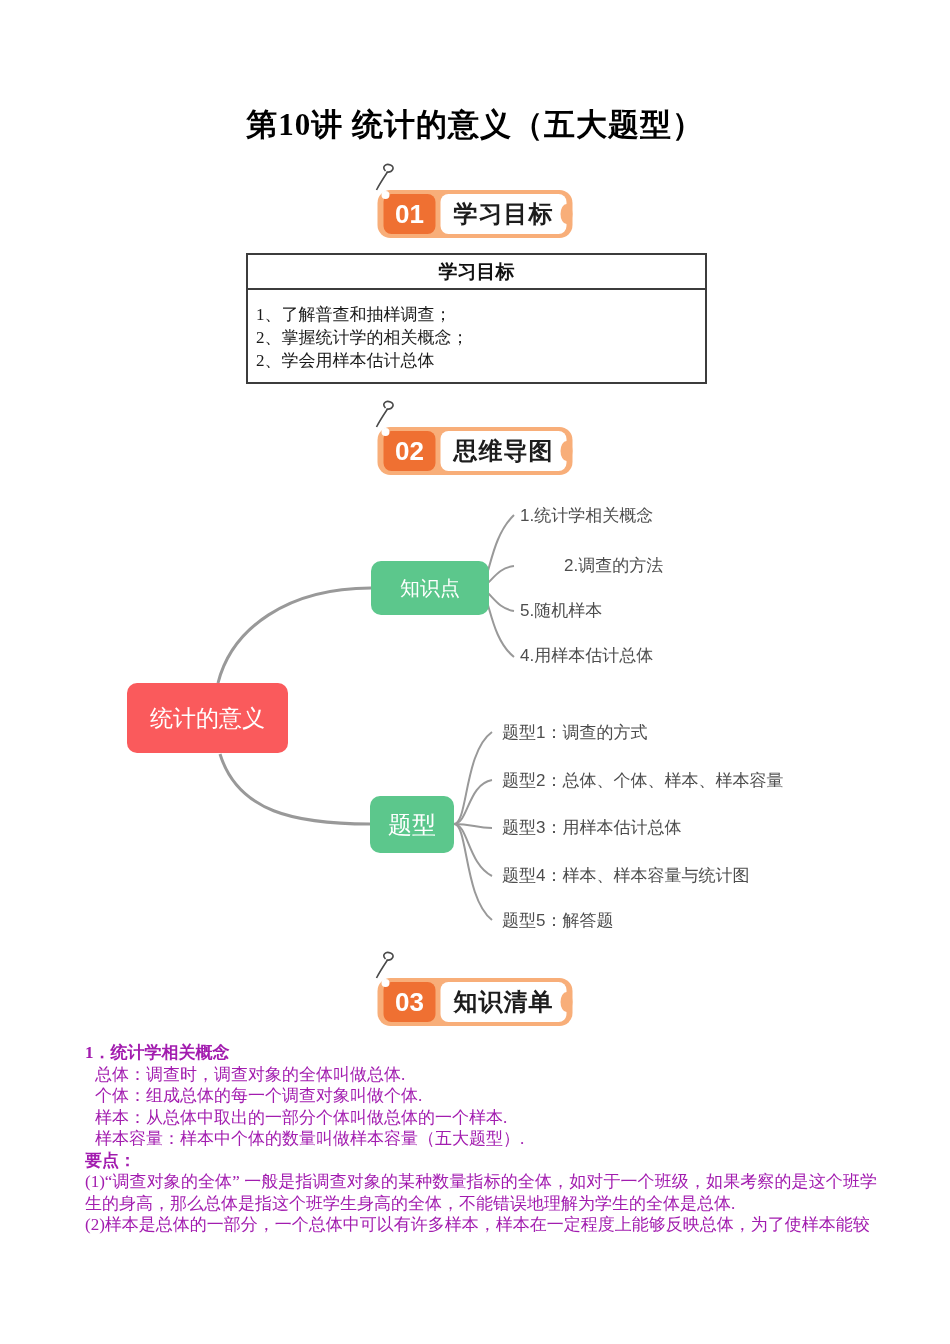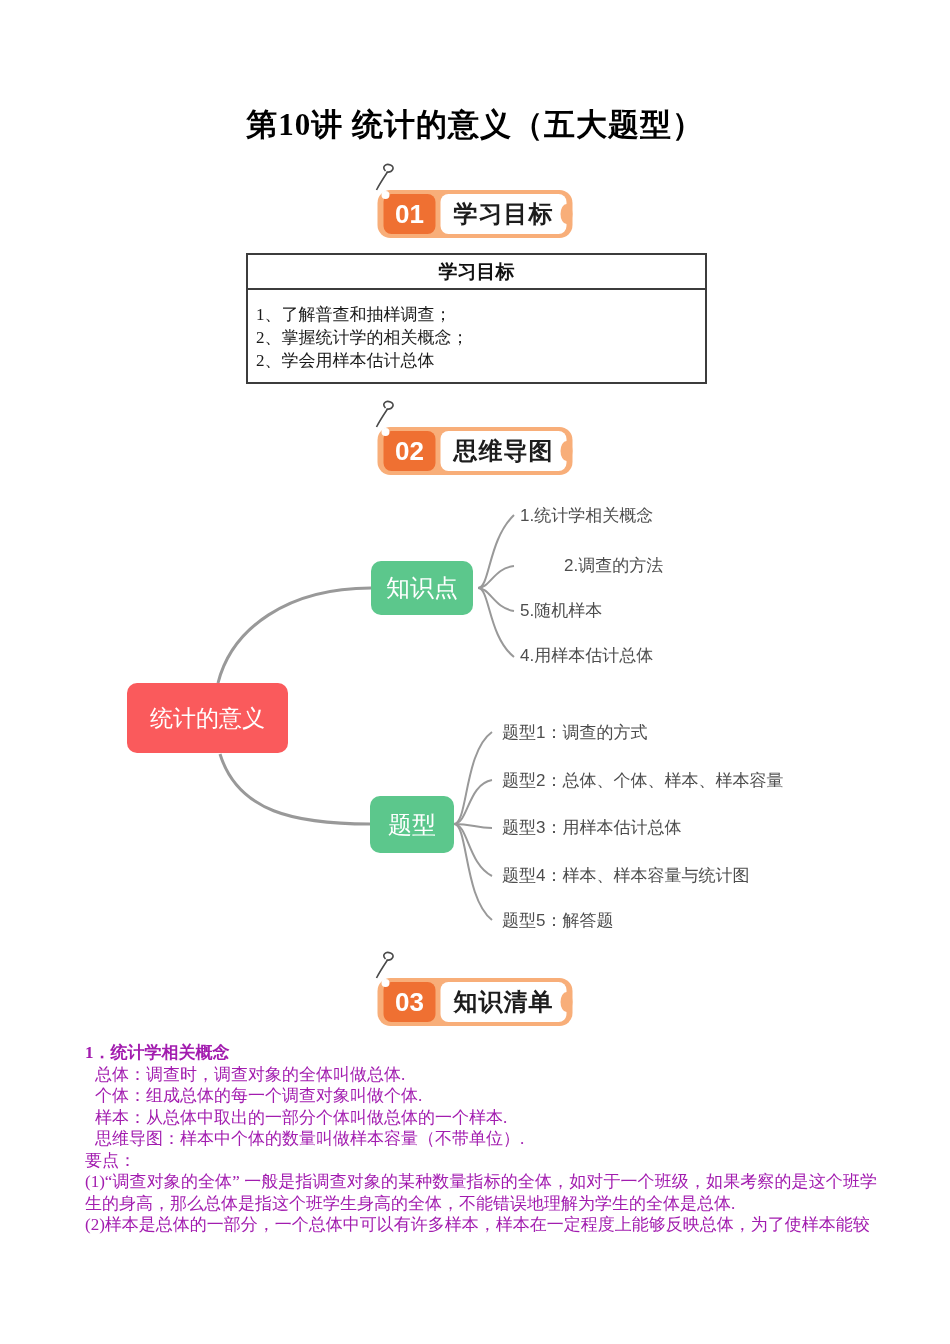--- a/index.html
+++ b/index.html
@@ -45,31 +45,31 @@
   
   .mindmap{position:absolute;left:0;top:490px;width:950px;height:460px;}
   .mm-svg{position:absolute;left:0;top:0;}
   .curve{fill:none;stroke:var(--line-gray);}
   .curve.main{stroke-width:3px;}
   .curve.thin{stroke-width:2px;}
   .mm-node{position:absolute;display:flex;align-items:center;justify-content:center;
            color:#fff;border-radius:10px;
            font-family:"Liberation Sans","DejaVu Sans",sans-serif;}
   .mm-root{left:127px;top:193px;width:161px;height:70px;background:var(--root-red);font-size:23px;}
-  .mm-knowledge{left:371px;top:71px;width:102px;height:54px;background:var(--node-green);font-size:24px;}
+  .mm-knowledge{left:371px;top:71px;width:118px;height:54px;background:var(--node-green);font-size:20px;}
   .mm-topics{left:370px;top:306px;width:84px;height:57px;background:var(--node-green);font-size:24px;}
   .mm-leaf{position:absolute;height:22px;line-height:22px;font-size:17px;color:var(--leaf-text);
            font-family:"Liberation Sans","DejaVu Sans",sans-serif;white-space:nowrap;}
 
   
   .kn{position:absolute;left:85px;top:1042px;width:792px;font-size:17px;
       line-height:21.5px;color:#a21caf;}
   .kn-heading{font-weight:bold;}
   .kn-def{margin-left:10px;}
-  .kn-points-label{font-weight:normal;}
+  .kn-points-label{font-weight:bold;}
   .kn-p{text-align:justify;}
 </style>
 </head>
 <body>
 
 <div class="page">
 
   <div class="title">第10讲 统计的意义（五大题型）</div>
 
   <div class="badge" style="top:190px;">
@@ -140,19 +140,19 @@
     <div class="pin-dot"></div>
     <div class="badge-num">03</div>
     <div class="badge-label">知识清单</div>
   </div>
 
   <div class="kn">
     <div class="kn-heading">1．统计学相关概念</div>
     <div class="kn-def">总体：调查时，调查对象的全体叫做总体.</div>
     <div class="kn-def">个体：组成总体的每一个调查对象叫做个体.</div>
     <div class="kn-def">样本：从总体中取出的一部分个体叫做总体的一个样本.</div>
-    <div class="kn-def">思维导图：样本中个体的数量叫做样本容量（不带单位）.</div>
+    <div class="kn-def">样本容量：样本中个体的数量叫做样本容量（五大题型）.</div>
     <div class="kn-points-label">要点：</div>
     <div class="kn-p">(1)“调查对象的全体” 一般是指调查对象的某种数量指标的全体，如对于一个班级，如果考察的是这个班学生的身高，那么总体是指这个班学生身高的全体，不能错误地理解为学生的全体是总体.</div>
     <div class="kn-p">(2)样本是总体的一部分，一个总体中可以有许多样本，样本在一定程度上能够反映总体，为了使样本能较</div>
   </div>
 
 </div>
 
 </body></html>

